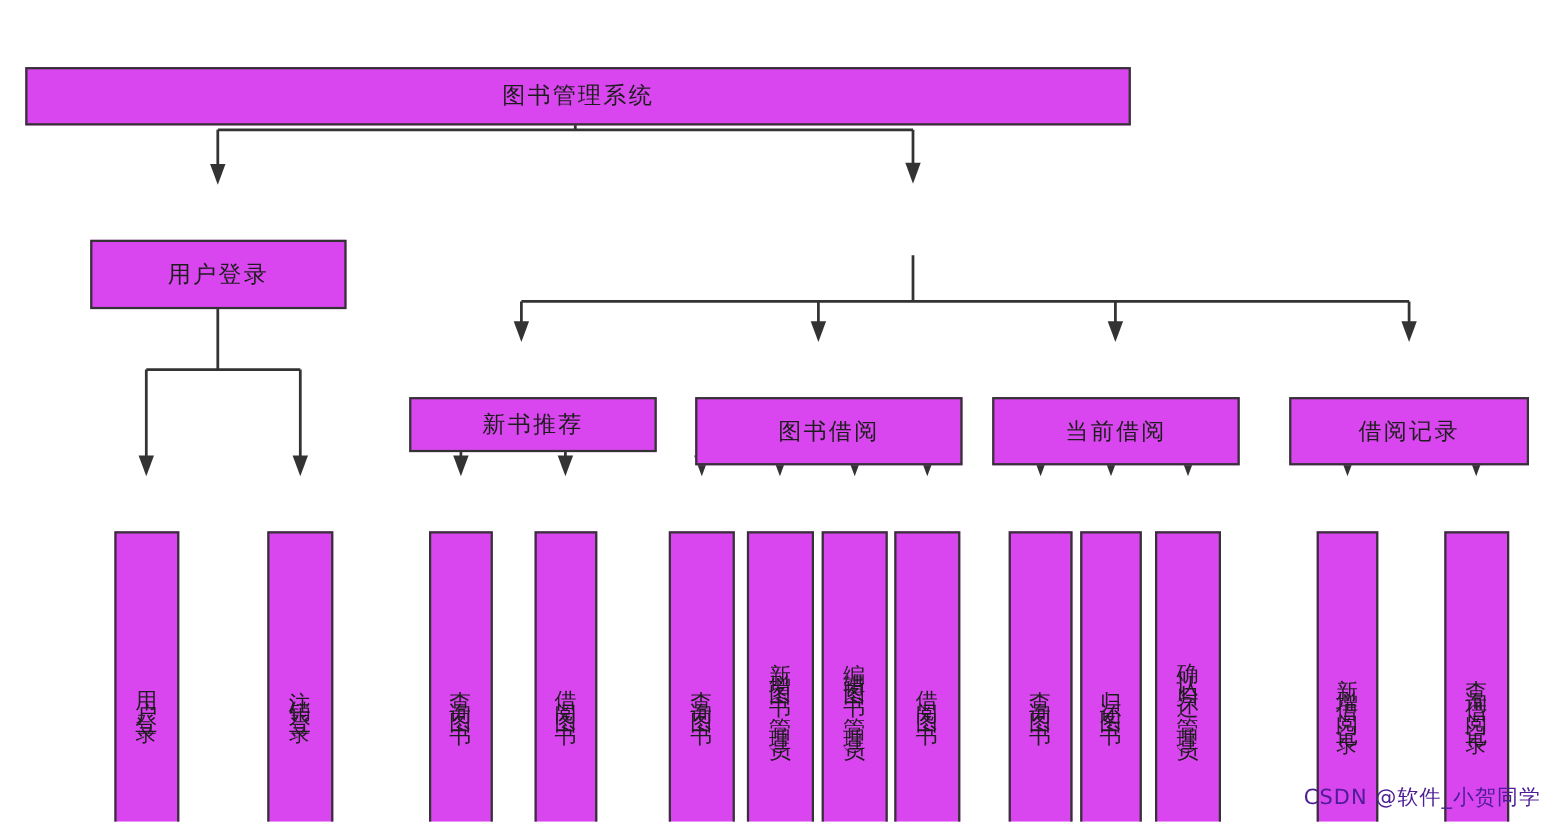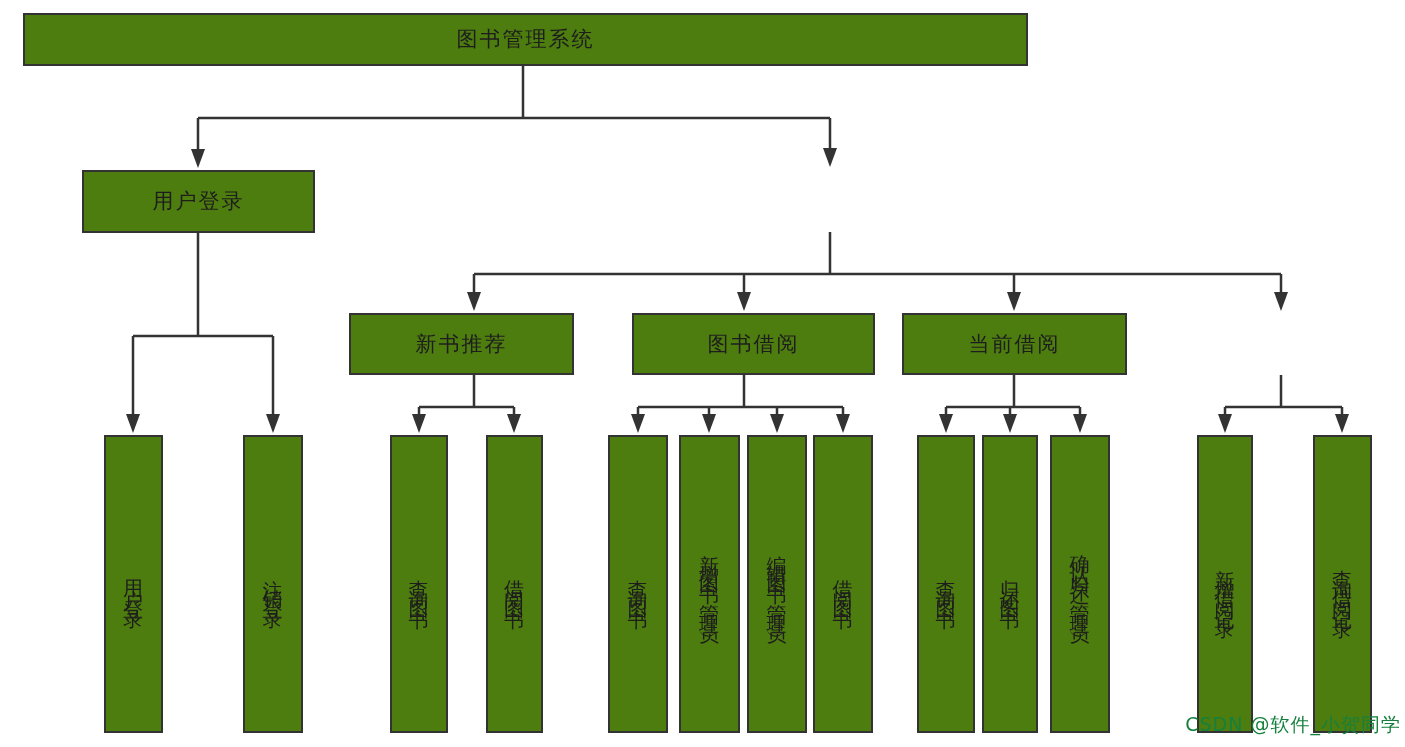--- a/index.html
+++ b/index.html
@@ -10,39 +10,39 @@
     font-family:"DejaVu Sans","Liberation Sans",sans-serif;
     overflow:hidden;
   }
   #wires{position:absolute;left:0;top:0;width:1405px;height:747px;}
   .ln{stroke:#333333;stroke-width:2.5;fill:none;}
   .ah{fill:#333333;stroke:none;}
   .node{
     position:absolute;
     box-sizing:border-box;
     border:2.5px solid #333333;
-    background:#4d7c0f;
+    background:#d946ef;
     color:#1d1d1d;
-    display:flex;align-items:center;justify-content:center;
+    display:flex;align-items:center;justify-content:center;margin-top:48px;
   }
   .hbox{font-size:21px;letter-spacing:2px;line-height:1;}
   .vbox{
     font-size:20px;
     letter-spacing:10px;
     line-height:1;
     writing-mode:vertical-rl;
     text-orientation:mixed;
     height:298px;
     top:435px;
   }
   #watermark{
     position:absolute;
     right:4px;top:712px;
     font-size:19px;
-    color:#15803d;
+    color:#4c1d95;
     letter-spacing:1px;
     white-space:nowrap;
   }
 </style>
 </head>
 <body>
 
 <div id="stage">
 
   <svg id="wires" viewBox="0 0 1405 747" xmlns="http://www.w3.org/2000/svg">
@@ -85,23 +85,24 @@
       <path class="ln" d="M1281,375 V407 M1225,407 H1342 M1225,407 V416 M1342,407 V416"></path>
       <polygon class="ah" points="1218,414 1232,414 1225,433"></polygon>
       <polygon class="ah" points="1335,414 1349,414 1342,433"></polygon>
     </g>
   </svg>
 
   <div class="node hbox" style="left:23px;top:13px;width:1005px;height:53px;">图书管理系统</div>
 
   <div class="node hbox" style="left:82px;top:170px;width:233px;height:63px;">用户登录</div>
 
-  <div class="node hbox" style="left:349px;top:313px;width:225px;height:62px;">新书推荐</div>
+  <div class="node hbox" style="left:372px;top:313px;width:225px;height:50px;">新书推荐</div>
   <div class="node hbox" style="left:632px;top:313px;width:243px;height:62px;">图书借阅</div>
   <div class="node hbox" style="left:902px;top:313px;width:225px;height:62px;">当前借阅</div>
+  <div class="node hbox" style="left:1172px;top:313px;width:218px;height:62px;">借阅记录</div>
 
   <div class="node vbox" style="left:104px;width:59px;">用户登录</div>
   <div class="node vbox" style="left:243px;width:60px;">注销登录</div>
 
   <div class="node vbox" style="left:390px;width:58px;">查询图书</div>
   <div class="node vbox" style="left:486px;width:57px;">借阅图书</div>
 
   <div class="node vbox" style="left:608px;width:60px;">查询图书</div>
   <div class="node vbox" style="left:679px;width:61px;">新增图书（管理员）</div>
   <div class="node vbox" style="left:747px;width:60px;">编辑图书（管理员）</div>

